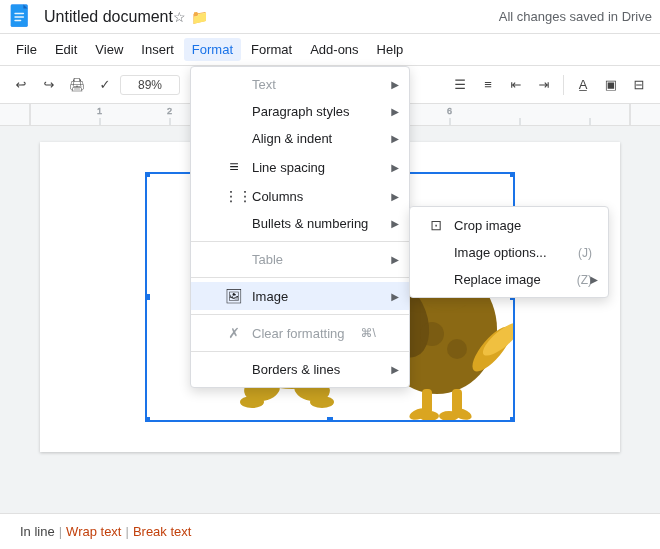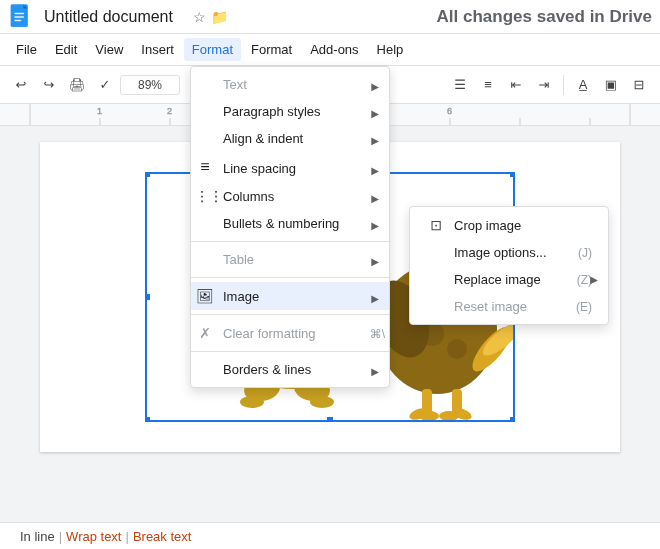--- a/index.html
+++ b/index.html
@@ -25,37 +25,36 @@
     #doc-icon {
       width: 28px;
       height: 28px;
       margin-right: 8px;
       flex-shrink: 0;
     }
     #doc-title {
       font-size: 16px;
       color: #202124;
       font-weight: normal;
-      margin-right: 20px;
+      margin-right: 0;
     }
     #title-icons {
       display: flex;
       align-items: center;
       gap: 6px;
     }
     #title-icons span {
       color: #5f6368;
       font-size: 14px;
       cursor: pointer;
     }
     #saved-status {
       margin-left: auto;
-      font-size: 17px;
+      font-size: 13px;
       color: #5f6368;
-      font-weight: bold;
     }
 
     
     #menu-bar {
       background: #fff;
       height: 32px;
       display: flex;
       align-items: center;
       padding: 0 8px;
       border-bottom: 1px solid #e0e0e0;
@@ -172,21 +171,21 @@
     .handle-bl { bottom: -4px; left: -4px; cursor: sw-resize; }
     .handle-bm { bottom: -4px; left: calc(50% - 4px); cursor: s-resize; }
     .handle-br { bottom: -4px; right: -4px; cursor: se-resize; }
 
     
     #status-bar {
       position: absolute;
       bottom: 0;
       left: 0;
       right: 0;
-      height: 27px;
+      height: 36px;
       background: #fff;
       border-top: 1px solid #e0e0e0;
       display: flex;
       align-items: center;
       padding: 0 20px;
       font-size: 13px;
       color: #444;
       gap: 4px;
     }
     #status-bar a {
@@ -204,22 +203,22 @@
       border: 1px solid #dadce0;
       border-radius: 4px;
       box-shadow: 0 4px 12px rgba(0,0,0,0.15);
       min-width: 200px;
       z-index: 100;
       padding: 4px 0;
     }
 
     .dropdown-item {
       display: flex;
-      align-items: flex-end;
-      padding: 6px 4px;
+      align-items: center;
+      padding: 6px 33px;
       font-size: 13px;
       color: #202124;
       cursor: pointer;
       position: relative;
       white-space: nowrap;
     }
     .dropdown-item.disabled {
       color: #9aa0a6;
       cursor: default;
     }
@@ -549,18 +548,13 @@
     <span class="item-label">Image options...</span>
     <span class="item-shortcut">(J)</span>
   </div>
 
   <div class="submenu-item has-submenu">
     <span class="item-icon"></span>
     <span class="item-label">Replace image</span>
     <span class="item-shortcut">(Z)</span>
   </div>
 
-  <div class="submenu-item disabled">
-    <span class="item-icon"></span>
-    <span class="item-label">Reset image</span>
-    <span class="item-shortcut">(E)</span>
-  </div>
 </div>
 
 </body></html>

